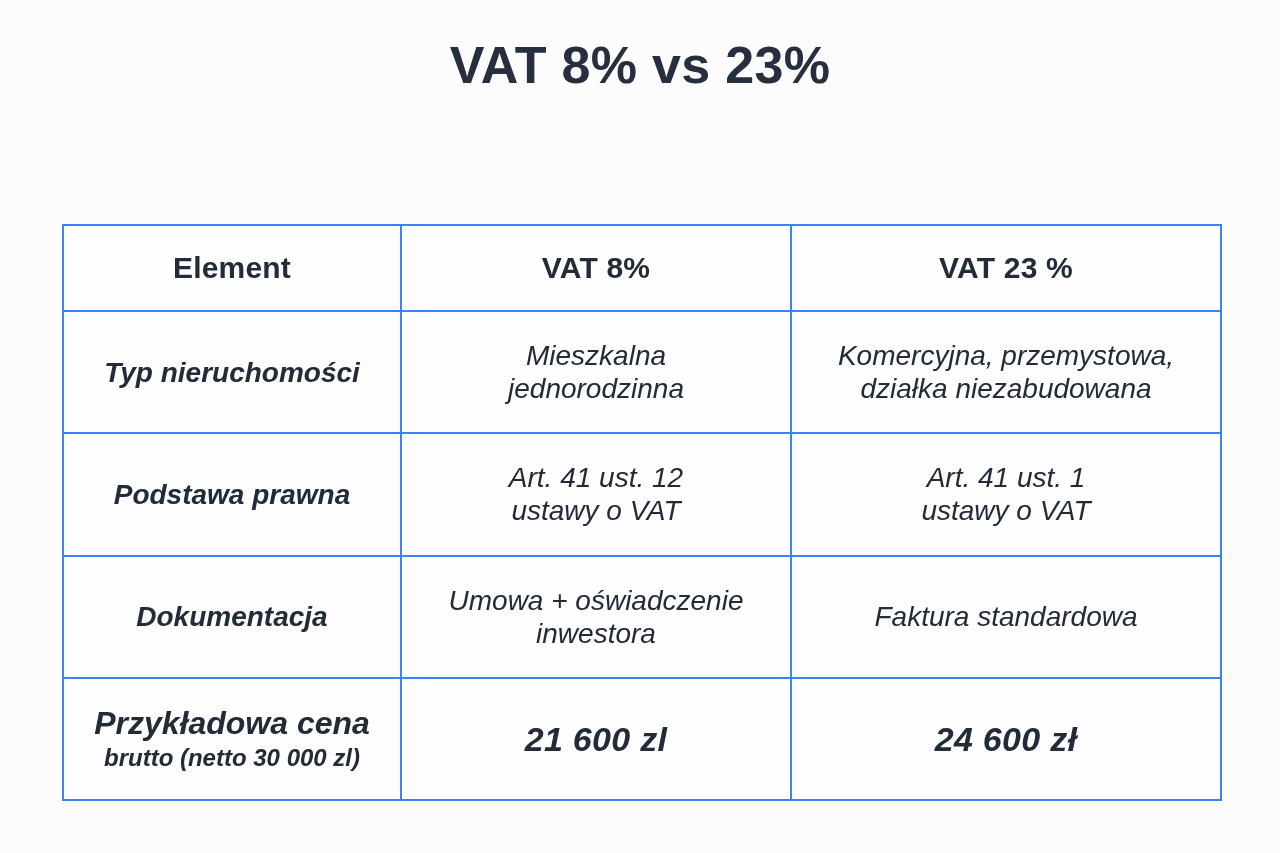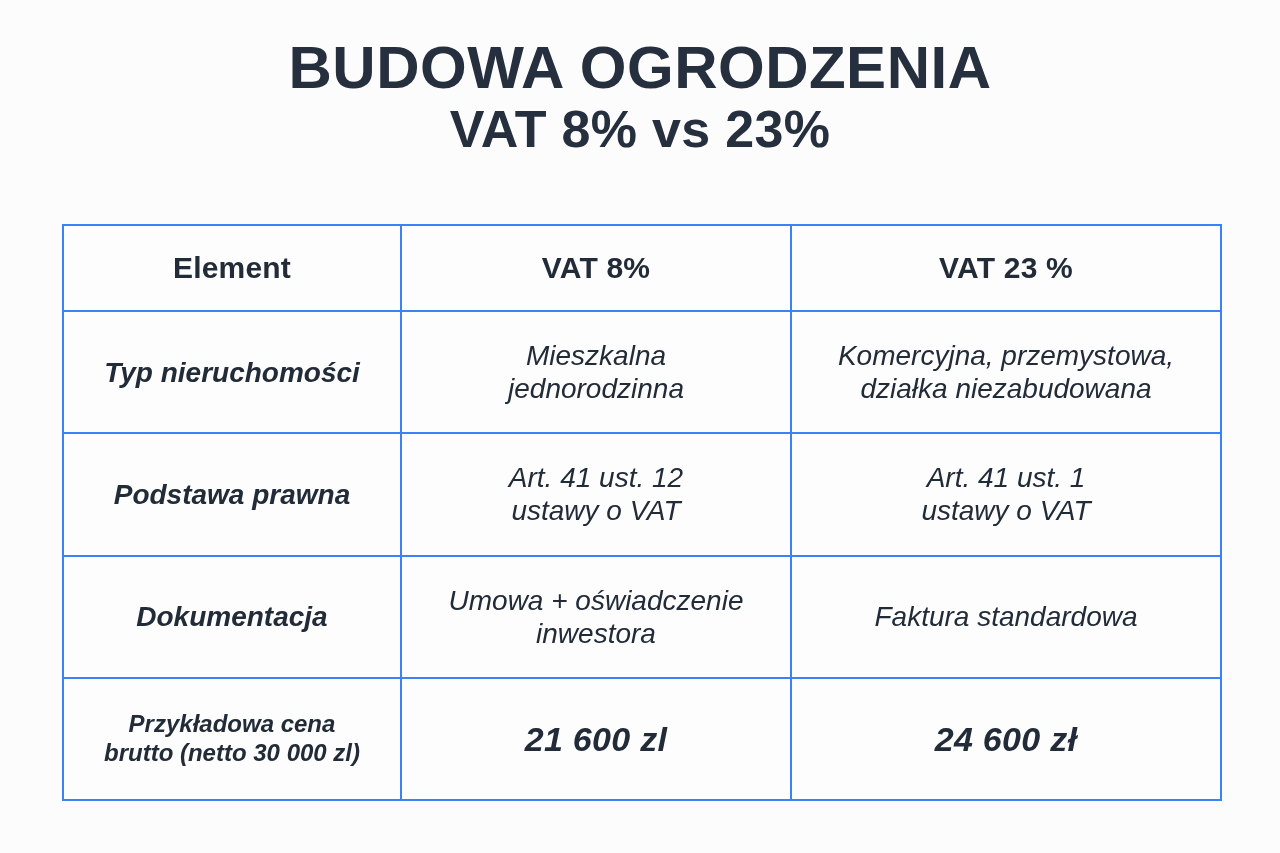--- a/index.html
+++ b/index.html
@@ -96,38 +96,37 @@
     font-weight: normal;
     margin-left: 17px;
   }
   tbody td.price-cell {
     font-size: 34px;
     font-weight: bold;
     letter-spacing: 0.3px;
   }
   .label-main {
     display: block;
-    font-size: 24px;
+    font-size: 32px;
     font-weight: bold;
   }
   .label-sub {
     display: block;
     font-size: 24px;
     font-weight: bold;
     margin-top: 1px;
   }
   .line { display: block; }
 </style>
 </head>
 <body>
 
 <div class="page">
 
   <div class="title-block">
-    <div class="title-line-1">BUDOWA OGRODZENIA</div>
     <div class="title-line-2">VAT 8% vs 23%</div>
   </div>
 
   <div class="table-wrap">
     <table class="vat-table">
       <colgroup>
         <col class="c-element">
         <col class="c-v8">
         <col class="c-v23">
       </colgroup>

